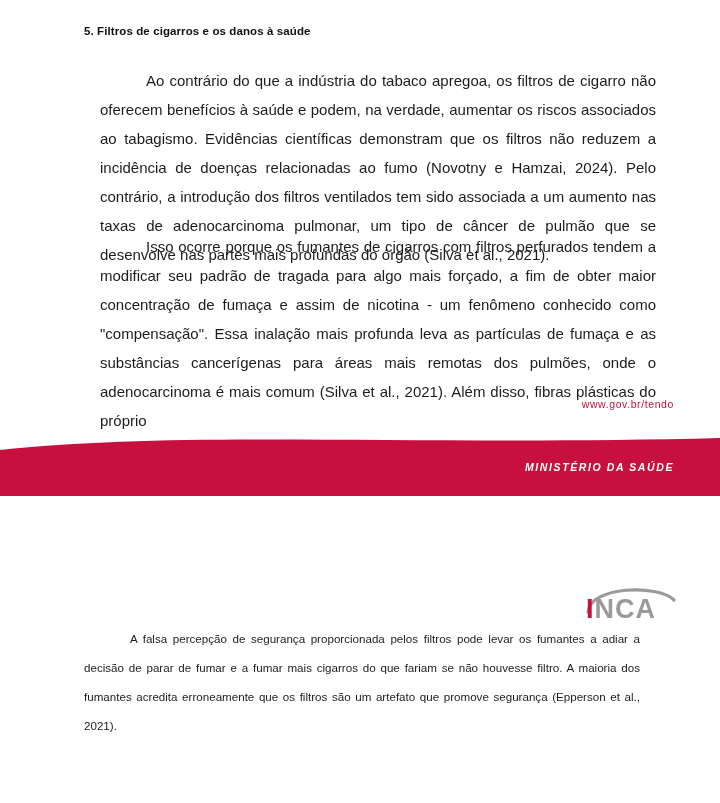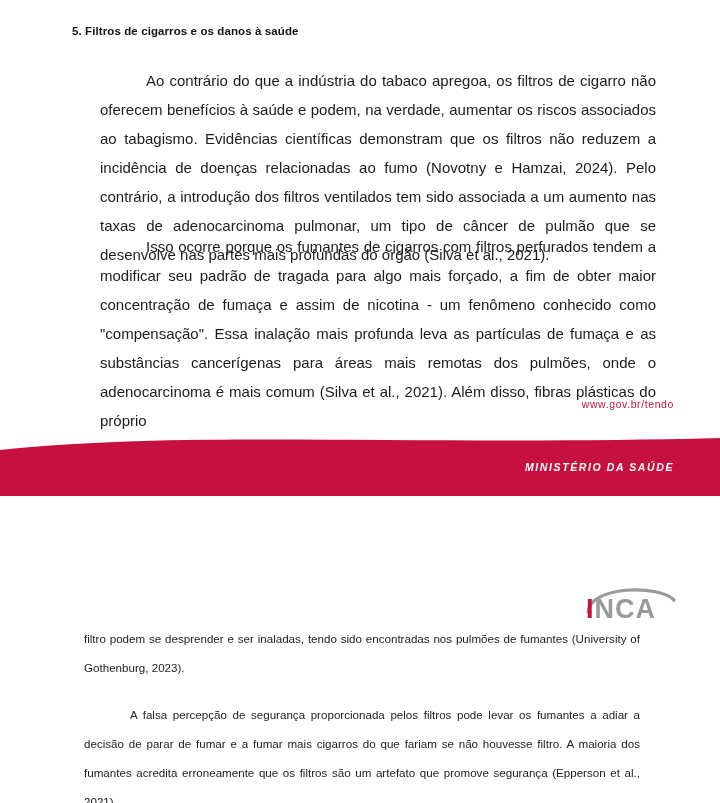--- a/index.html
+++ b/index.html
@@ -25,21 +25,21 @@
   .doc-top {
     position: absolute;
     top: 0;
     left: 0;
     width: 720px;
     height: 440px;
     background: #ffffff;
   }
   .heading {
     position: absolute;
-    left: 72px;
+    left: 84px;
     top: 25px;
     font-size: 11.5px;
     font-weight: bold;
     letter-spacing: 0.1px;
     color: #111111;
   }
   .body-text {
     position: absolute;
     left: 100px;
     width: 556px;
@@ -179,18 +179,17 @@
   <div class="doc-bottom">
 
     <div class="inca-logo">
       <svg class="arc" width="100" height="48" viewBox="0 0 100 48" xmlns="http://www.w3.org/2000/svg" aria-hidden="true">
         <path d="M8 30 C 10 4, 78 2, 94 18" stroke="#9a9a9a" stroke-width="3.2" fill="none" stroke-linecap="round"></path>
       </svg>
       <div class="inca-text"><span class="i-red">I</span><span>NCA</span></div>
     </div>
 
     <div class="body-text-2">
-      <p>filtro podem se desprender e ser inaladas, tendo sido encontradas nos pulmões de fumantes (University of Gothenburg, 2023).</p>
       <p class="indent">A falsa percepção de segurança proporcionada pelos filtros pode levar os fumantes a adiar a decisão de parar de fumar e a fumar mais cigarros do que fariam se não houvesse filtro. A maioria dos fumantes acredita erroneamente que os filtros são um artefato que promove segurança (Epperson et al., 2021).</p>
     </div>
   </div>
 
 </div>
 
 </body></html>

